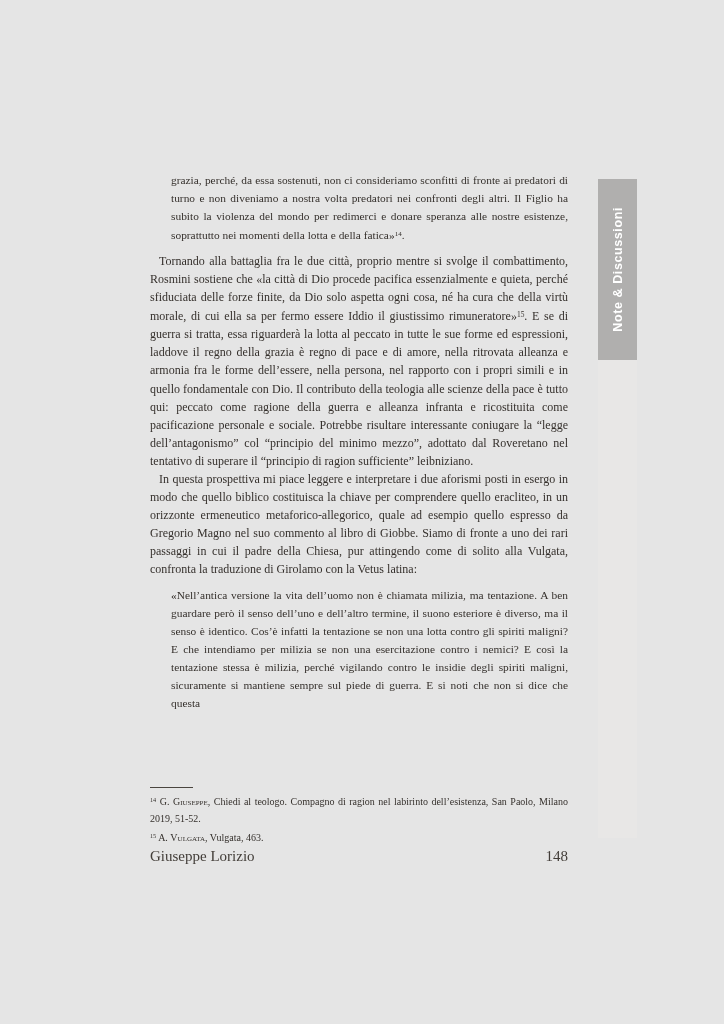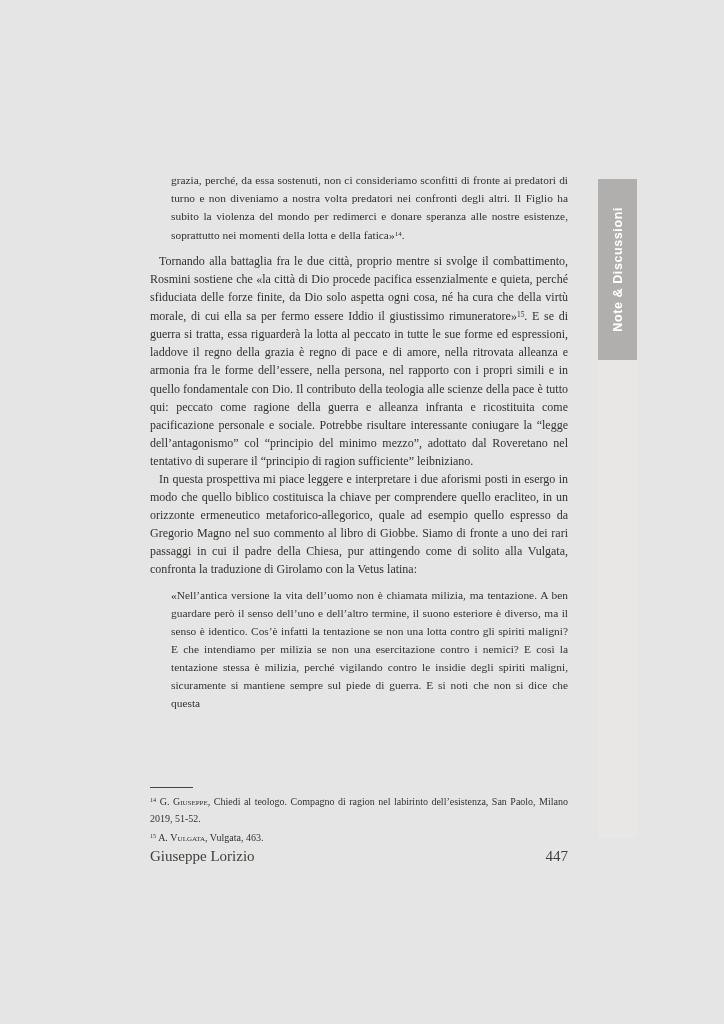--- a/index.html
+++ b/index.html
@@ -104,21 +104,21 @@
 
   <div class="footnote-rule"></div>
 
   <div class="footnotes">
       <div class="footnote"><span class="s-sup">14</span><span> G. </span><span class="s-smallcaps">Giuseppe</span><span>, </span><span class="s-italic">Chiedi al teologo. Compagno di ragion nel labirinto dell’esistenza</span><span>, San Paolo, Milano 2019, 51-52.</span></div>
       <div class="footnote"><span class="s-sup">15</span><span> A. </span><span class="s-smallcaps">Vulgata</span><span>, </span><span class="s-italic">Vulgata</span><span>, 463.</span></div>
     </div>
 
   <div class="footer">
     <span>Giuseppe Lorizio</span>
-    <span>447</span>
+    <span>148</span>
   </div>
 
   <div class="sidebar-strip" style="background: rgb(232, 231, 230);"></div>
 
   <div class="section-tab" style="background: rgb(176, 175, 174); color: rgb(255, 255, 255);">
     <span class="section-tab-label">Note &amp; Discussioni</span>
   </div>
 
 </div>
 

